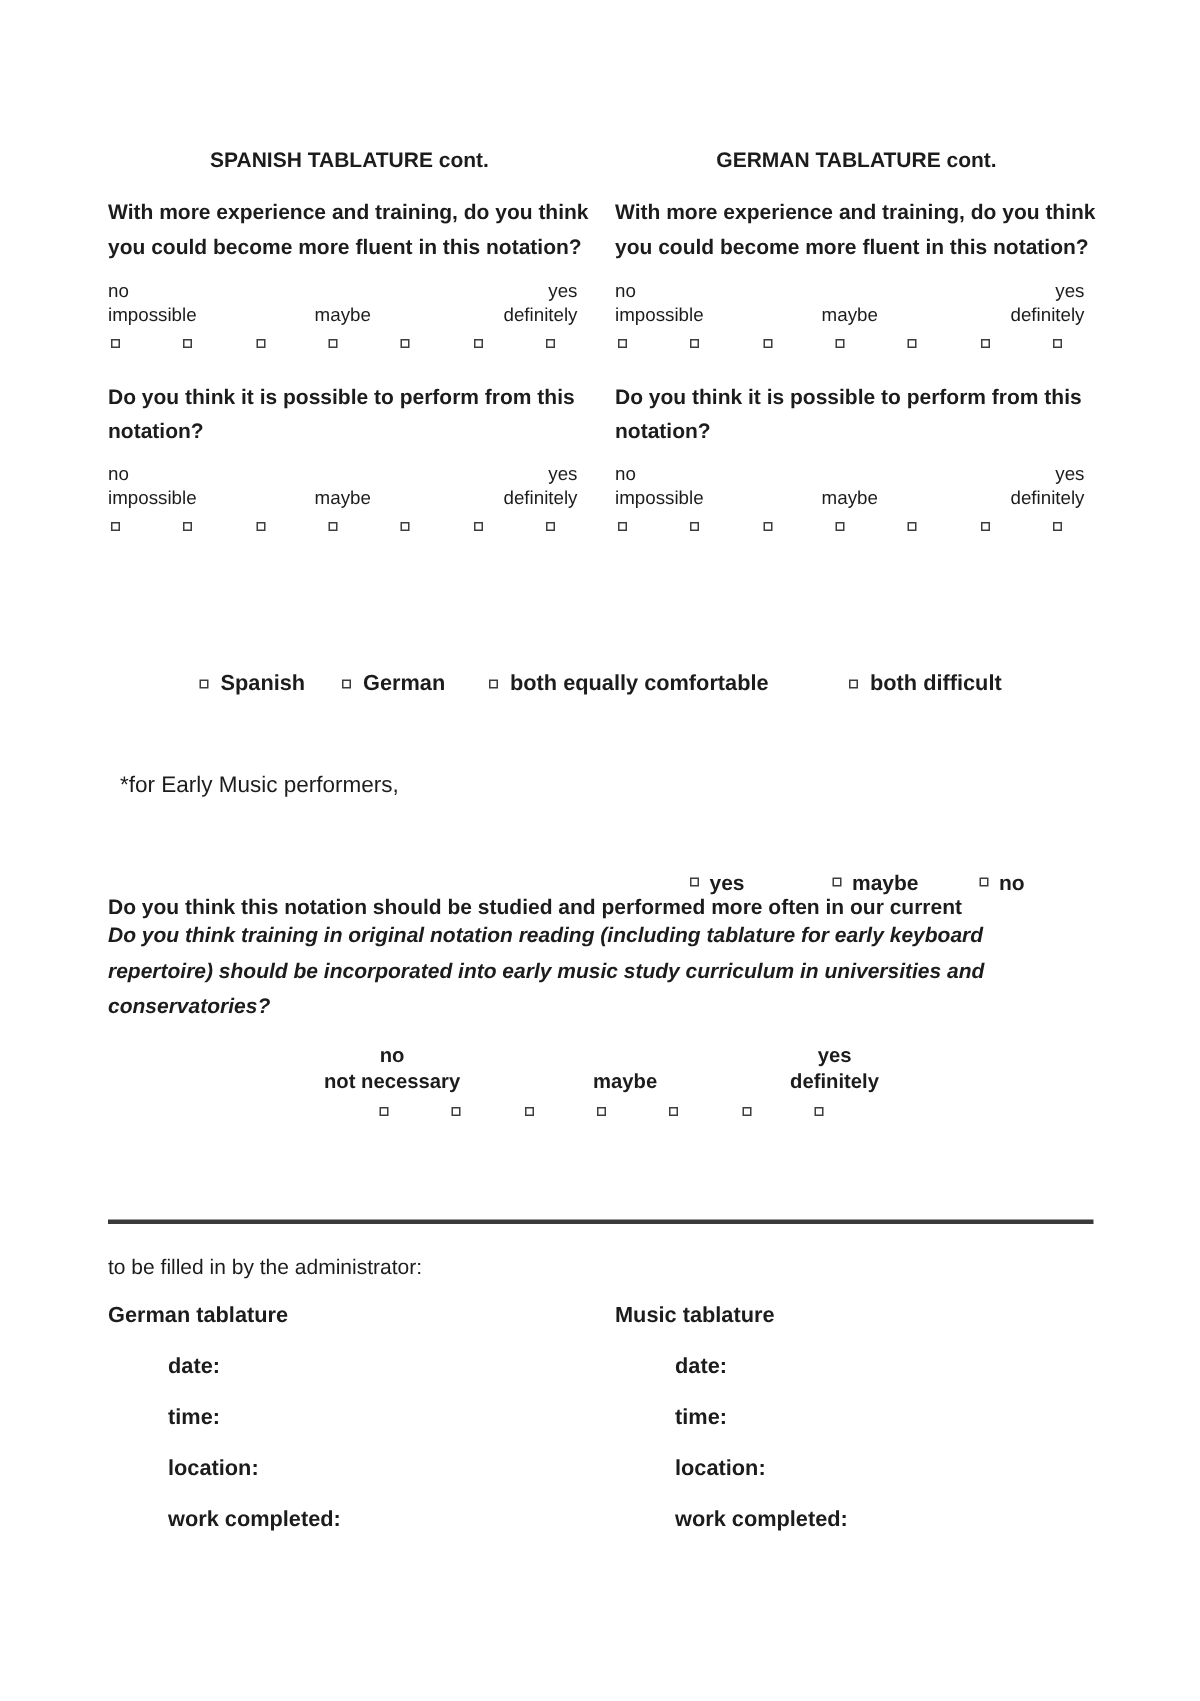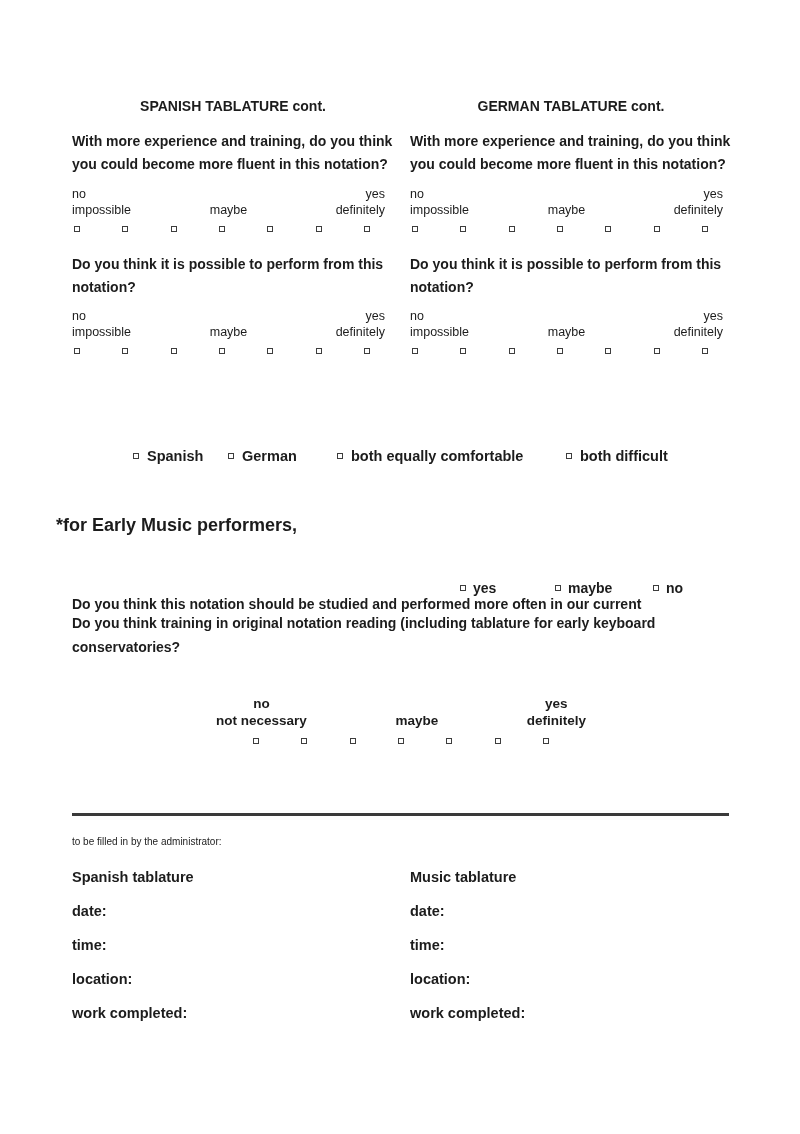--- a/index.html
+++ b/index.html
@@ -26,40 +26,40 @@
   .srow .mid {flex:0 0 auto;}
   .boxes {display:flex; justify-content:space-between; margin-top:8px;}
   .scale .boxes {width:296px; margin-left:2px;}
   .cbx {width:6px; height:6px; box-sizing:border-box; border:1px solid #3d3d3d;
     background:#fff; display:inline-block; flex:0 0 auto;}
   
   .wide-heading {position:absolute; left:72px; top:412px; font-weight:bold; font-size:14.5px; white-space:nowrap;}
   .options-row {position:absolute; left:0; top:448px; width:100%; height:20px;}
   .opt {position:absolute; top:0; display:flex; align-items:center; gap:8px;
     font-weight:bold; font-size:14.5px; white-space:nowrap;}
-  .note {position:absolute; left:56px; top:515px; font-weight:bold; font-size:18px; white-space:nowrap;}
+  .note {position:absolute; left:80px; top:515px; font-weight:normal; font-size:15px; white-space:nowrap;}
   .hip-line1 {position:absolute; left:72px; top:556px; font-weight:bold; font-size:14px; white-space:nowrap;margin-top:40px;}
   .hip-line2 {position:absolute; left:72px; top:579px; font-weight:bold; font-size:14px; white-space:nowrap;}
   .hip-opt {position:absolute; top:580px; display:flex; align-items:center; gap:7px;
     font-weight:bold; font-size:14px; white-space:nowrap;}
   .trainq {position:absolute; left:72px; top:612px; font-weight:bold; font-size:14px; line-height:23.5px;}
-  .trainq span {display:block; white-space:nowrap;}
+  .trainq span {display:block; white-space:nowrap;font-style:italic;}
   
   .bscale {position:absolute; left:216px; top:695px; width:370px;}
   .blabels {display:flex; justify-content:space-between; align-items:flex-end;
     font-weight:bold; font-size:13.5px; line-height:17px;}
   .bstack {text-align:center;}
   .bstack span {display:block; white-space:nowrap;}
   .bscale .boxes {width:296px; margin-left:37px; margin-top:9px;}
   
   .rule {position:absolute; left:72px; top:813px; width:657px; height:2.5px; background:#3a3a3a;}
-  .admin-intro {position:absolute; left:72px; top:836px; font-size:10px; white-space:nowrap;}
+  .admin-intro {position:absolute; left:72px; top:836px; font-size:14px; white-space:nowrap;}
   .admin-col {position:absolute; top:869px; width:322px;}
   .admin-title {font-weight:bold; font-size:14.5px; line-height:17px; white-space:nowrap;}
-  .admin-field {font-weight:bold; font-size:14.5px; line-height:17px; margin-top:17px; white-space:nowrap;}
+  .admin-field {font-weight:bold; font-size:14.5px; line-height:17px; margin-top:17px; white-space:nowrap;margin-left:40px;}
 </style>
 </head>
 <body>
 
 <div class="page">
 
   <div class="col col-left">
     <div class="col-heading">SPANISH TABLATURE cont.</div>
     <div class="q q1">
       <span>With more experience and training, do you think</span>
@@ -165,21 +165,21 @@
 
   <div class="options-row">
     <span class="opt" style="left:133px">
       <span class="cbx"></span>
       <span>Spanish</span>
     </span>
     <span class="opt" style="left:228px">
       <span class="cbx"></span>
       <span>German</span>
     </span>
-    <span class="opt" style="left:337px">
+    <span class="opt" style="left:326px">
       <span class="cbx"></span>
       <span>both equally comfortable</span>
     </span>
     <span class="opt" style="left:566px">
       <span class="cbx"></span>
       <span>both difficult</span>
     </span>
   </div>
 
   <div class="note">*for Early Music performers,</div>
@@ -192,20 +192,21 @@
     <span class="cbx"></span>
     <span>maybe</span>
   </span>
   <span class="hip-opt" style="left:653px">
     <span class="cbx"></span>
     <span>no</span>
   </span>
 
   <div class="trainq">
     <span>Do you think training in original notation reading (including tablature for early keyboard</span>
+    <span>repertoire) should be incorporated into early music study curriculum in universities and</span>
     <span>conservatories?</span>
   </div>
 
   <div class="bscale">
     <div class="blabels">
       <div class="bstack">
         <span>no</span>
         <span>not necessary</span>
       </div>
       <div class="bstack">
@@ -224,21 +225,21 @@
         <span class="cbx"></span>
         <span class="cbx"></span>
         <span class="cbx"></span>
       </div>
   </div>
 
   <div class="rule"></div>
   <div class="admin-intro">to be filled in by the administrator:</div>
 
   <div class="admin-col" style="left:72px">
-    <div class="admin-title">Spanish tablature</div>
+    <div class="admin-title">German tablature</div>
     <div class="admin-field">date:</div>
     <div class="admin-field">time:</div>
     <div class="admin-field">location:</div>
     <div class="admin-field">work completed:</div>
   </div>
 
   <div class="admin-col" style="left:410px">
     <div class="admin-title">Music tablature</div>
     <div class="admin-field">date:</div>
     <div class="admin-field">time:</div>

